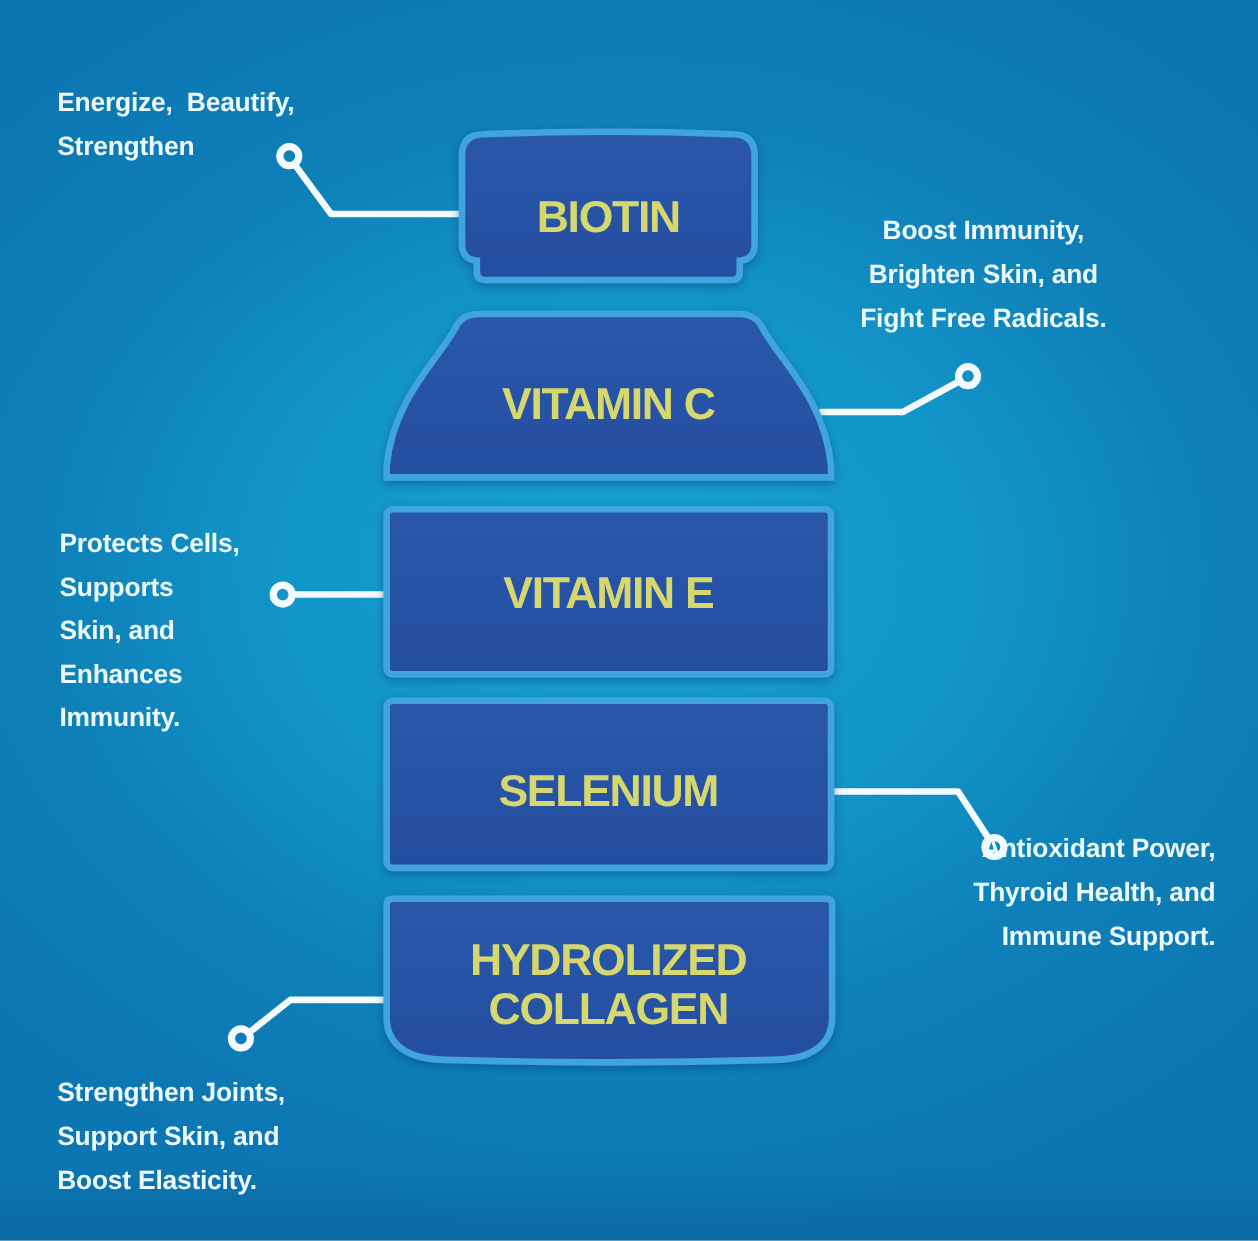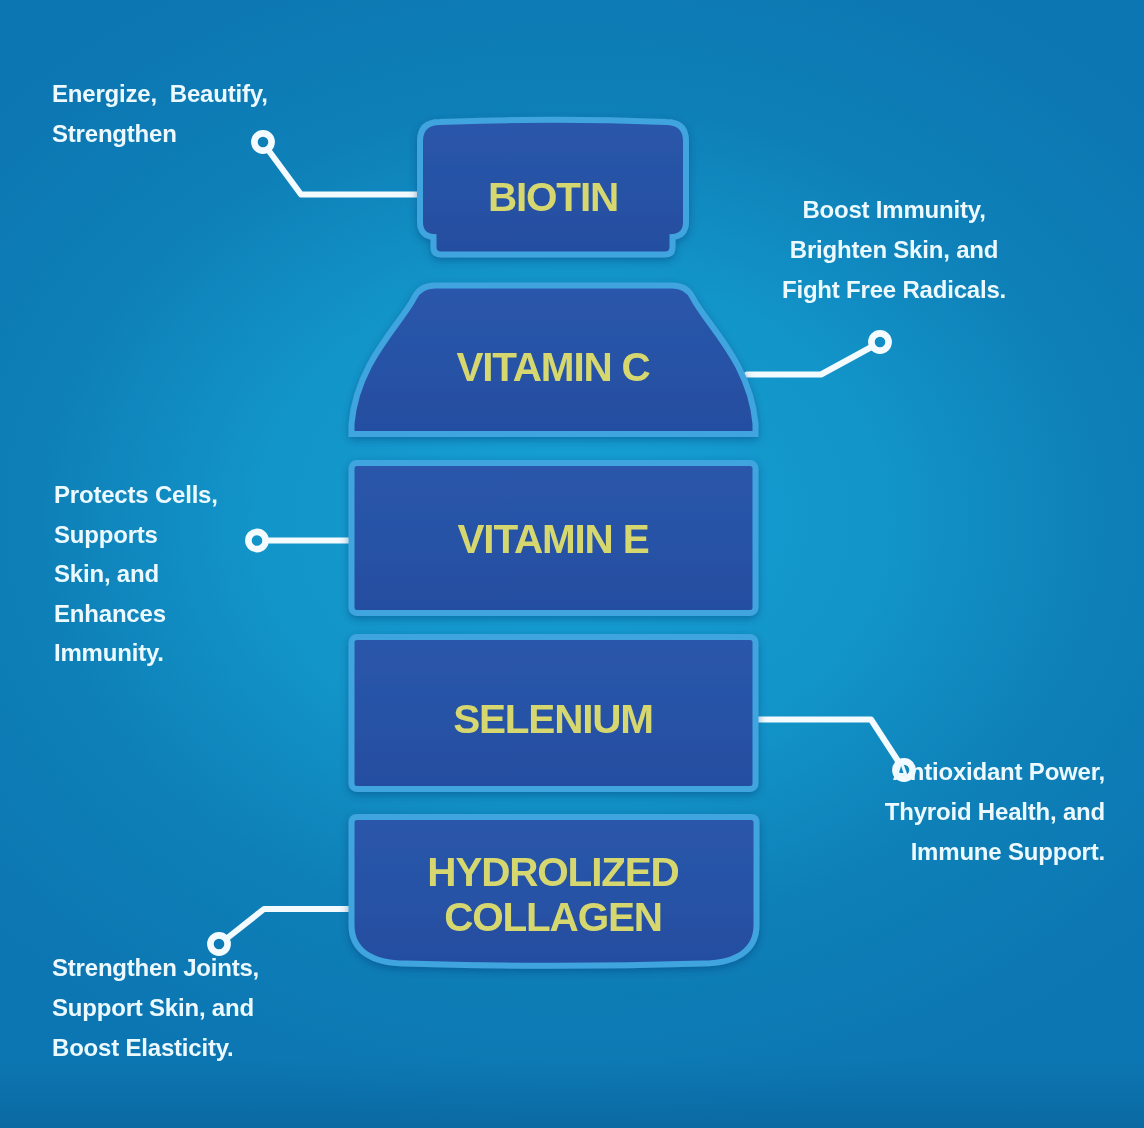--- a/index.html
+++ b/index.html
@@ -117,17 +117,17 @@
   <div class="benefit" style="left:54px;top:435px;width:420px;line-height:39.5px;margin-top:40px;">Protects Cells,
 Supports
 Skin, and
 Enhances
 Immunity.</div>
 
   <div class="benefit right" style="right:39px;top:752px;width:420px;">Antioxidant Power,
 Thyroid Health, and
 Immune Support.</div>
 
-  <div class="benefit" style="left:52px;top:948px;width:420px;">Strengthen Joints,
+  <div class="benefit" style="left:52px;top:974px;width:420px;">Strengthen Joints,
 Support Skin, and
 Boost Elasticity.</div>
 
 </div>
 
 </body></html>

